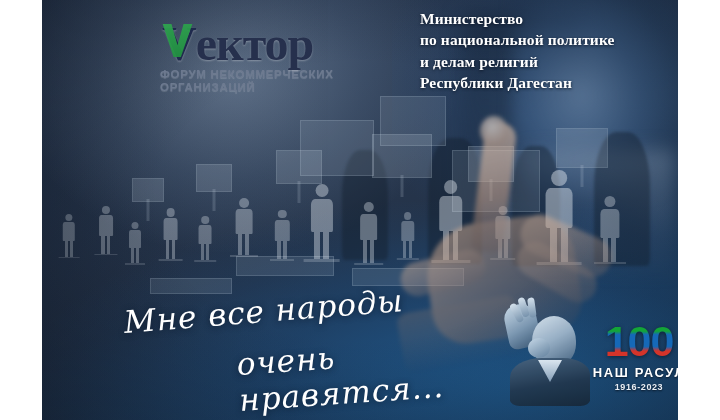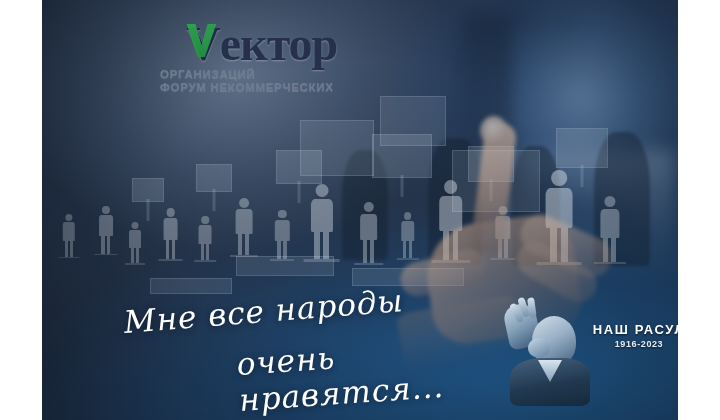--- a/index.html
+++ b/index.html
@@ -80,21 +80,21 @@
      background:rgba(222,236,248,.16);}
 
   
   .silhouette{position:absolute;background:rgba(16,28,44,.42);border-radius:40% 40% 6% 6%;filter:blur(1.5px);}
 
   
   #logo-block{position:absolute;left:96px;top:22px;z-index:30;width:250px;}
   .logo-line{font-family:"Liberation Serif", serif;font-weight:700;color:#26304d;
      line-height:.92;letter-spacing:-1px;position:relative;
      text-shadow:0 1px 2px rgba(255,255,255,.30);}
-  #logo-line-1{font-size:48px;margin-left:48px;}
+  #logo-line-1{font-size:48px;margin-left:24px;}
   #logo-line-2{font-size:48px;margin-top:-4px;}
   .accent-v{color:#1f2a4d;position:relative;display:inline-block;}
   .accent-v::after{content:"";position:absolute;left:-2px;top:2px;width:100%;height:78%;
      background:linear-gradient(160deg,#2fa84f,#1f8f3e);
      clip-path:polygon(8% 0%, 34% 0%, 52% 62%, 70% 0%, 96% 0%, 62% 96%, 40% 96%);
      opacity:.92;mix-blend-mode:normal;}
   .accent-z{color:#d02b2b;}
   #logo-sub{font-family:"Liberation Sans", sans-serif;font-weight:700;font-size:11.5px;
      color:#6d7a90;letter-spacing:.7px;line-height:1.12;margin-top:2px;margin-left:22px;
      text-shadow:0 1px 1px rgba(255,255,255,.18);}
@@ -306,44 +306,51 @@
       <div class="index"></div>
       <div class="indextip"></div>
       <div class="wrist"></div>
     </div>
 
     <div class="bg-vignette"></div>
 
     <div id="logo-block">
       <div class="logo-line" id="logo-line-1"><span class="accent-v">V</span><span>ектор</span></div>
       <div id="logo-sub">
+        <div>ФОРУМ  НЕКОММЕРЧЕСКИХ</div>
         <div>ОРГАНИЗАЦИЙ</div>
-        <div>ФОРУМ  НЕКОММЕРЧЕСКИХ</div>
-      </div>
-    </div>
-
+      </div>
+    </div>
+
+    <div id="ministry">
+      <div>Министерство</div>
+      <div>по национальной политике</div>
+      <div>и делам религий</div>
+      <div>Республики Дагестан</div>
+    </div>
 
     <div id="slogan">
       <div id="slogan-1">Мне все народы</div>
       <div id="slogan-2">очень нравятся...</div>
     </div>
 
     <div id="portrait">
       <div class="p-hand">
         <div class="p-finger f-a"></div>
         <div class="p-finger f-b"></div>
         <div class="p-finger f-c"></div>
       </div>
       <div class="p-head"></div>
       <div class="p-brow"></div>
       <div class="p-body"></div>
       <div class="p-collar"></div>
     </div>
 
     <div id="badge">
+      <div id="badge-100">100</div>
       <div id="badge-name">НАШ РАСУЛ</div>
       <div id="badge-years">1916-2023</div>
     </div>
 
   </div>
 
   <div class="margin-strip" id="margin-left"></div>
   <div class="margin-strip" id="margin-right"></div>
 </div>
 

